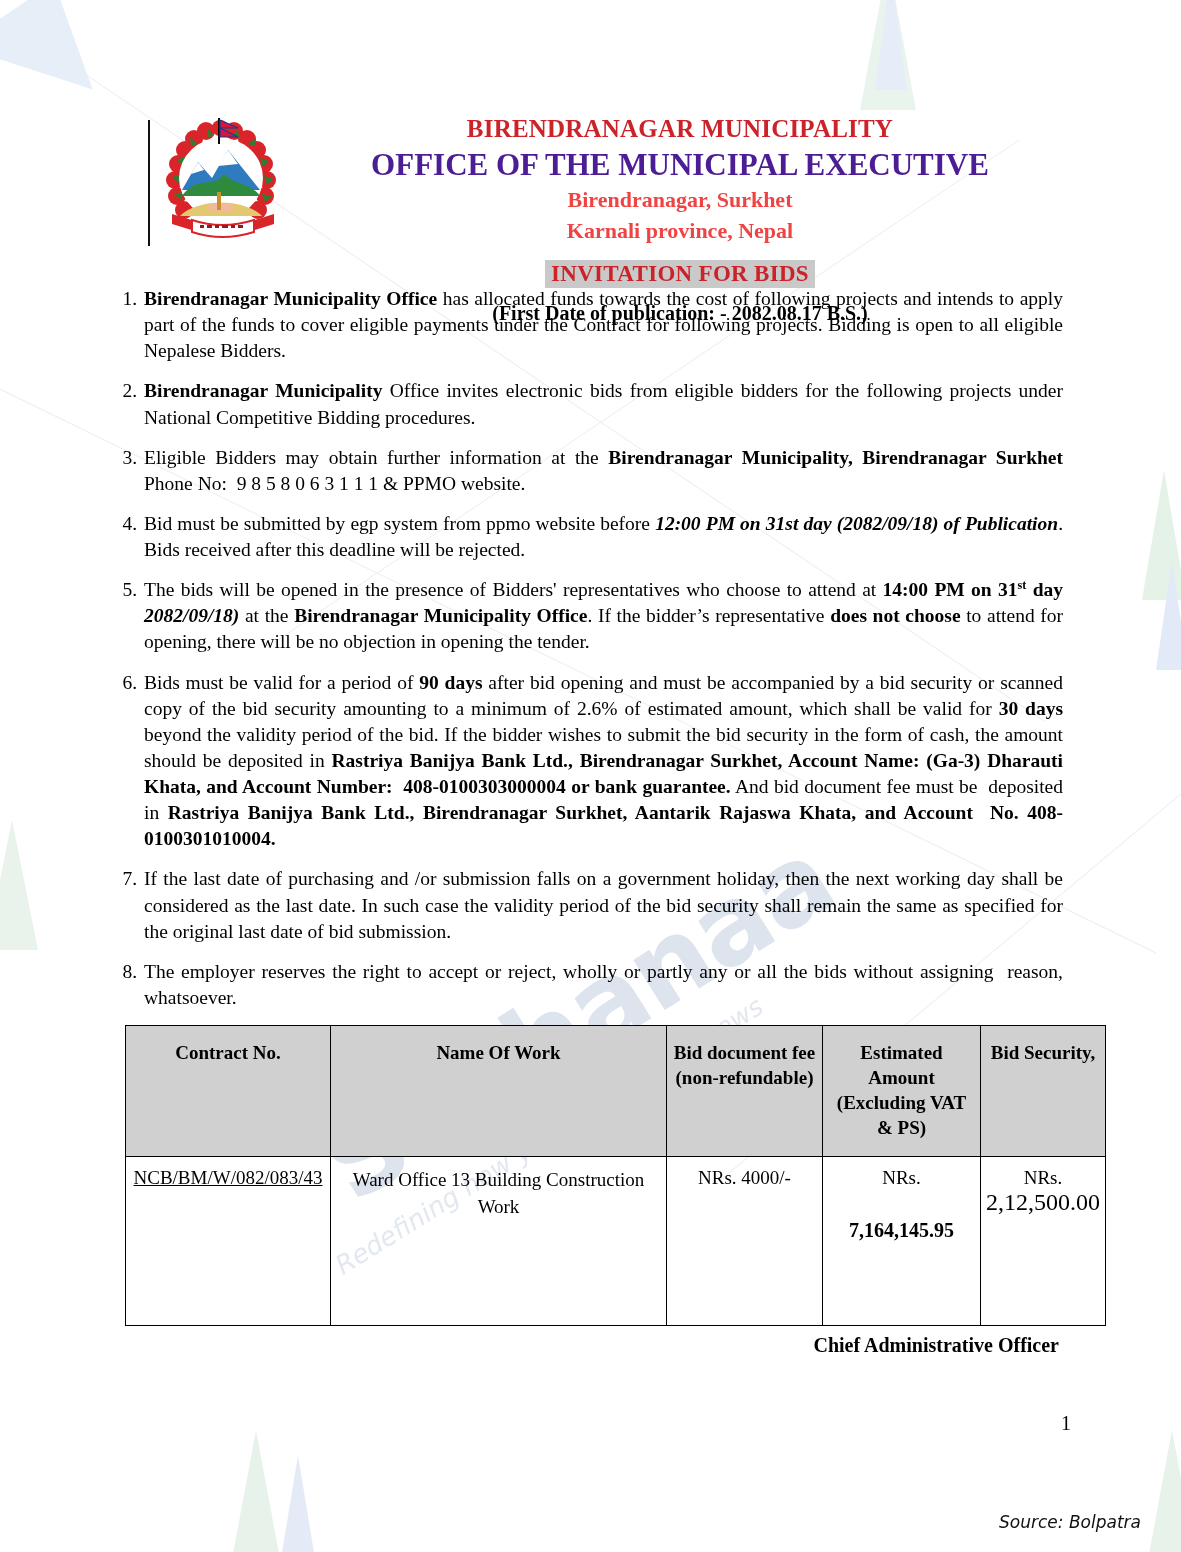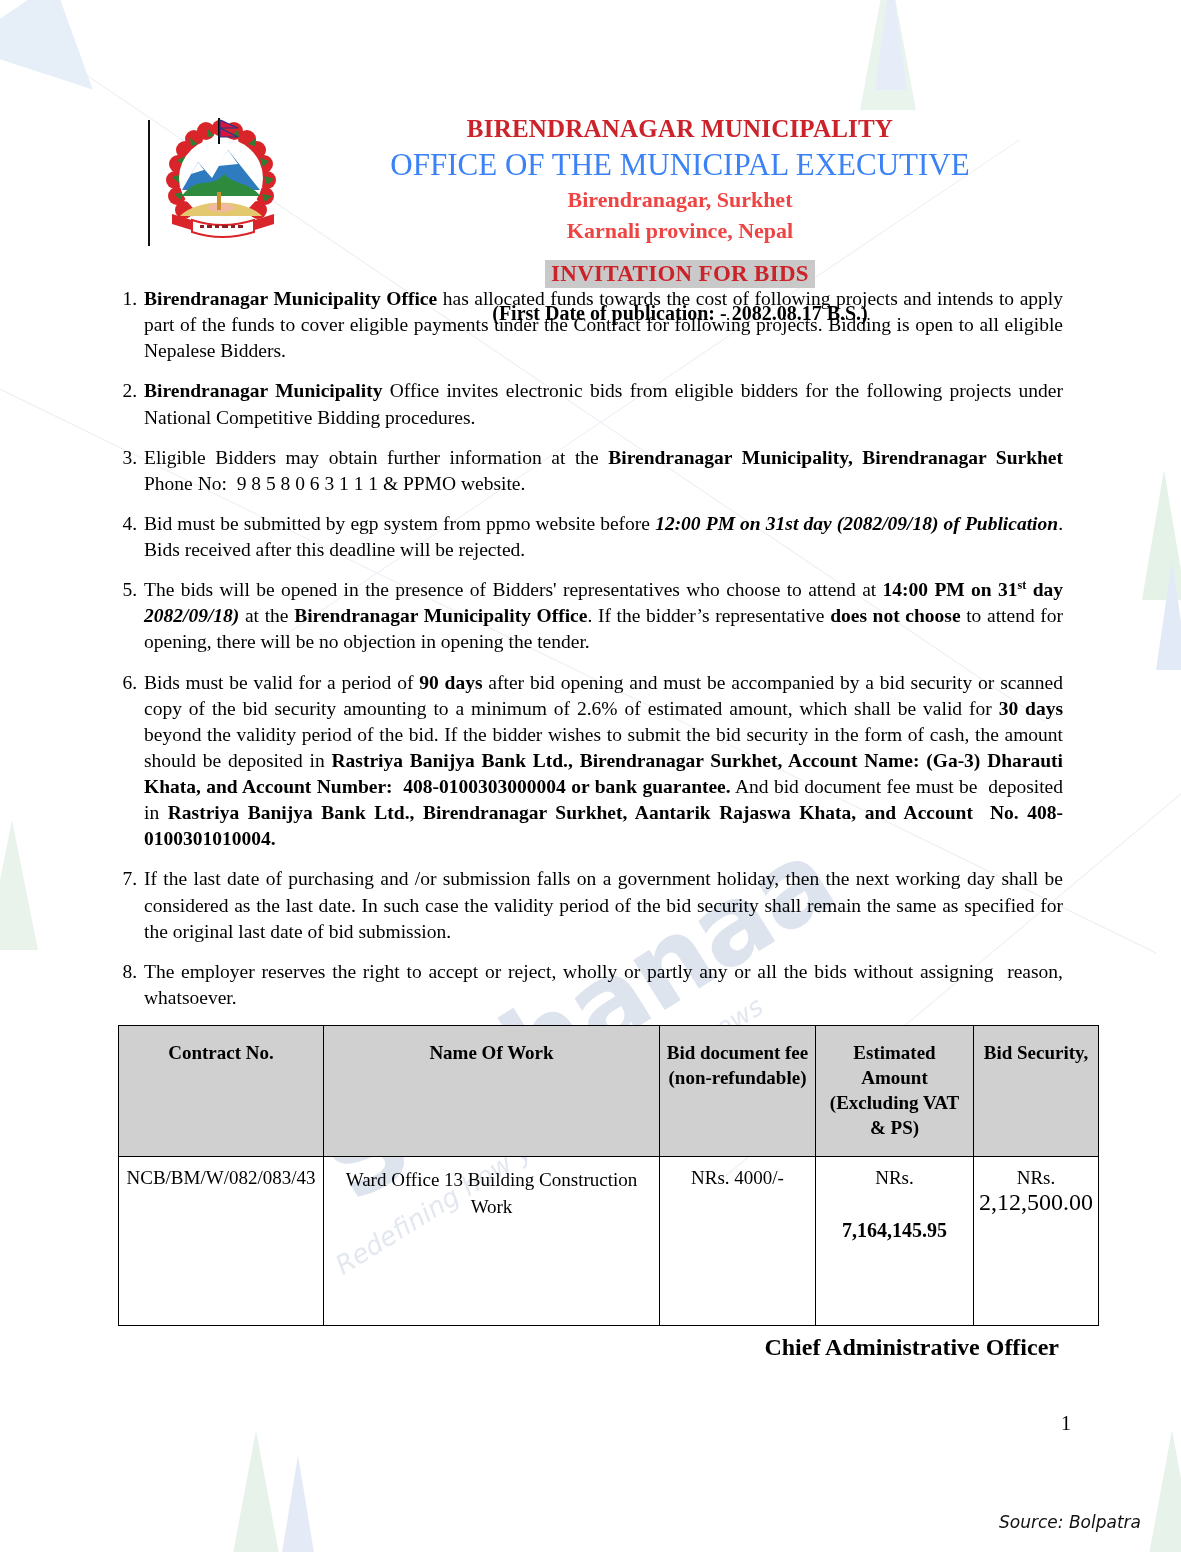--- a/index.html
+++ b/index.html
@@ -104,22 +104,22 @@
     text-align: center;
   }
   .org-l1 {
     color: #CC2229;
     font-weight: bold;
     font-size: 25px;
     letter-spacing: 0.2px;
     line-height: 1.32;
   }
   .org-l2 {
-    color: #3b82f6;
-    font-weight: normal;
+    color: #4c1d95;
+    font-weight: bold;
     font-size: 31px;
     line-height: 1.3;
   }
   .org-l3, .org-l4 {
     color: #ef4444;
     font-weight: bold;
     font-size: 22px;
     line-height: 1.38;
   }
   .ifb-wrap {
@@ -172,20 +172,21 @@
   sup { font-size: 0.62em; vertical-align: super; line-height: 0; }
 
   
   .tbl-wrap {
     margin: 4px 118px 0 118px;
   }
   table.bids {
     border-collapse: collapse;
     width: 100%;
     table-layout: fixed;
+    margin-left: 7px;
   }
   table.bids th, table.bids td {
     border: 1px solid #000;
     vertical-align: top;
   }
   table.bids th {
     background: #d0d0d0;
     font-weight: bold;
     font-size: 19px;
     text-align: center;
@@ -198,37 +199,37 @@
     font-size: 19px;
     text-align: center;
     padding: 10px 4px;
     height: 148px;
   }
   .col-contract { width: 205px; }
   .col-work     { width: 336px; }
   .col-fee      { width: 156px; }
   .col-est      { width: 158px; }
   .col-sec      { width: 125px; }
-  .cell-contract { font-size: 18.5px; }
+  .cell-contract { font-size: 18.5px; text-decoration: underline; }
   .cell-work {
     font-size: 21px;
     line-height: 1.38;
     padding-top: 12px;
   }
   .est-nrs { display: block; }
   .est-amt { display: block; margin-top: 30px; font-weight: bold; font-size: 20px; }
   .sec-nrs { display: block; }
   .sec-amt { display: block; font-size: 24px; }
 
   .signature {
     margin: 8px 118px 0 118px;
     text-align: right;
     padding-right: 4px;
     font-weight: bold;
-    font-size: 24px;
+    font-size: 20px;
   }
 
   .page-no {
     position: absolute;
     right: 110px;
     top: 1412px;
     font-size: 20px;
     z-index: 3;
   }
   .source {

